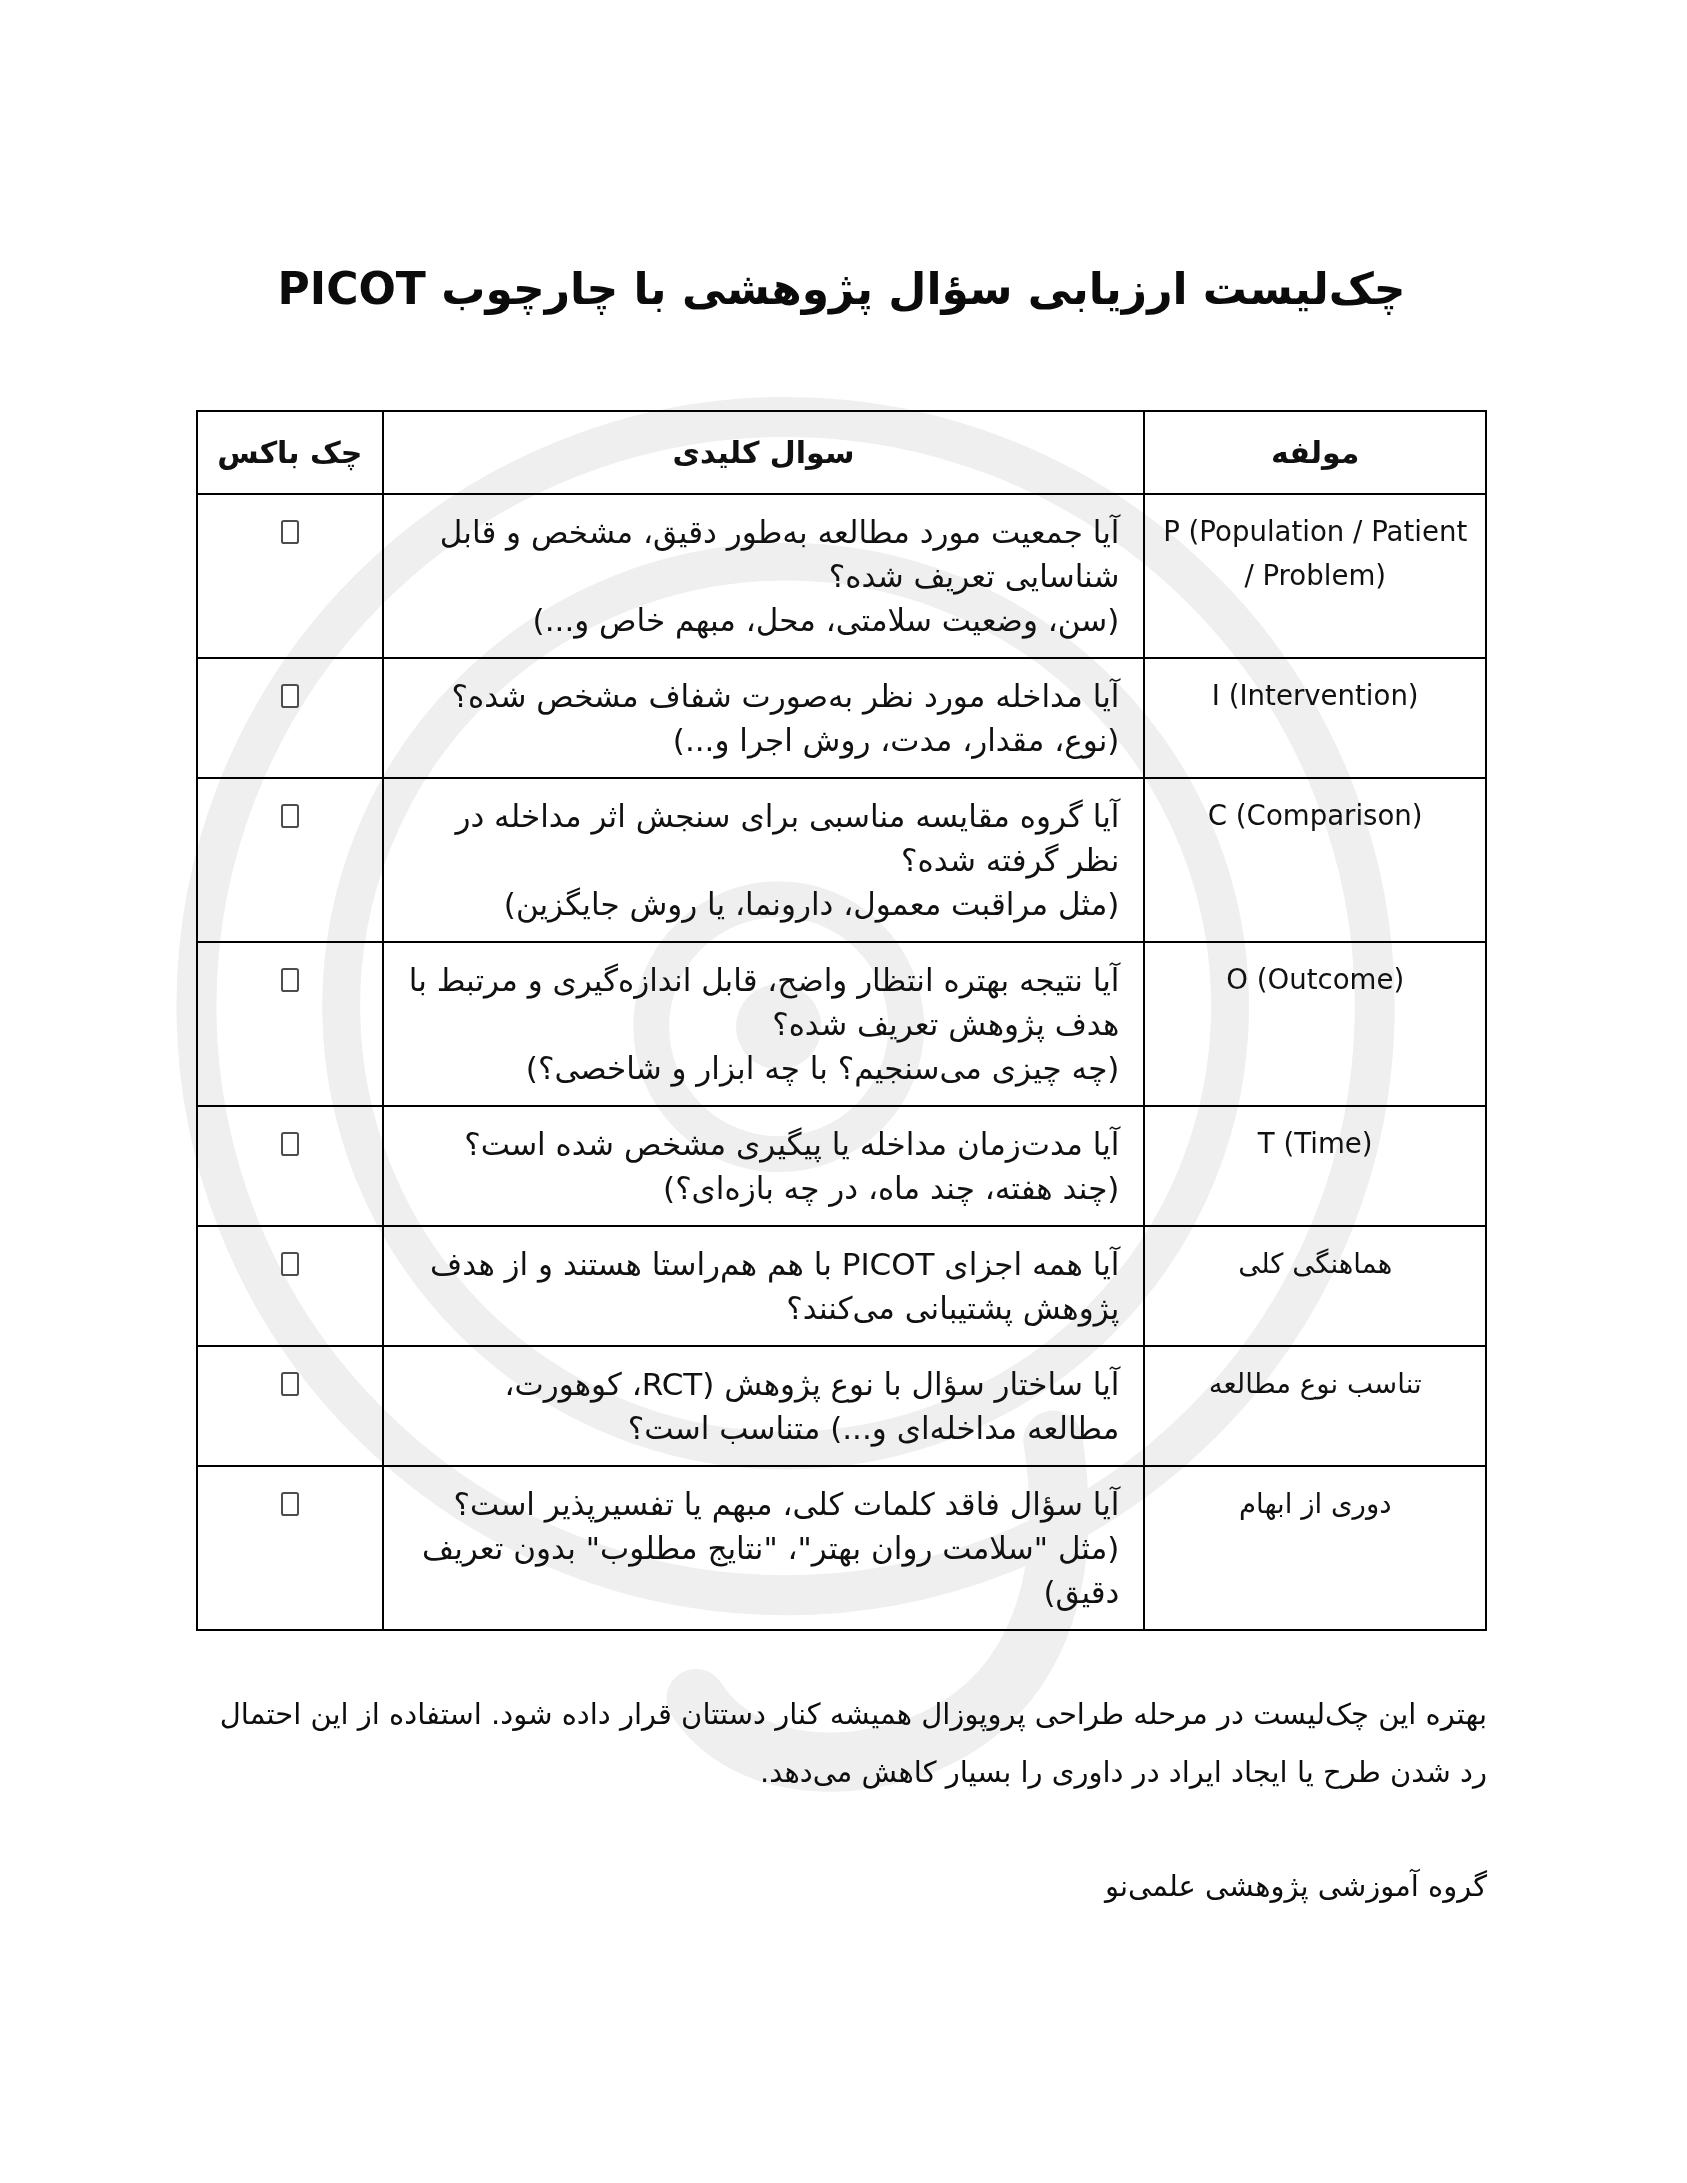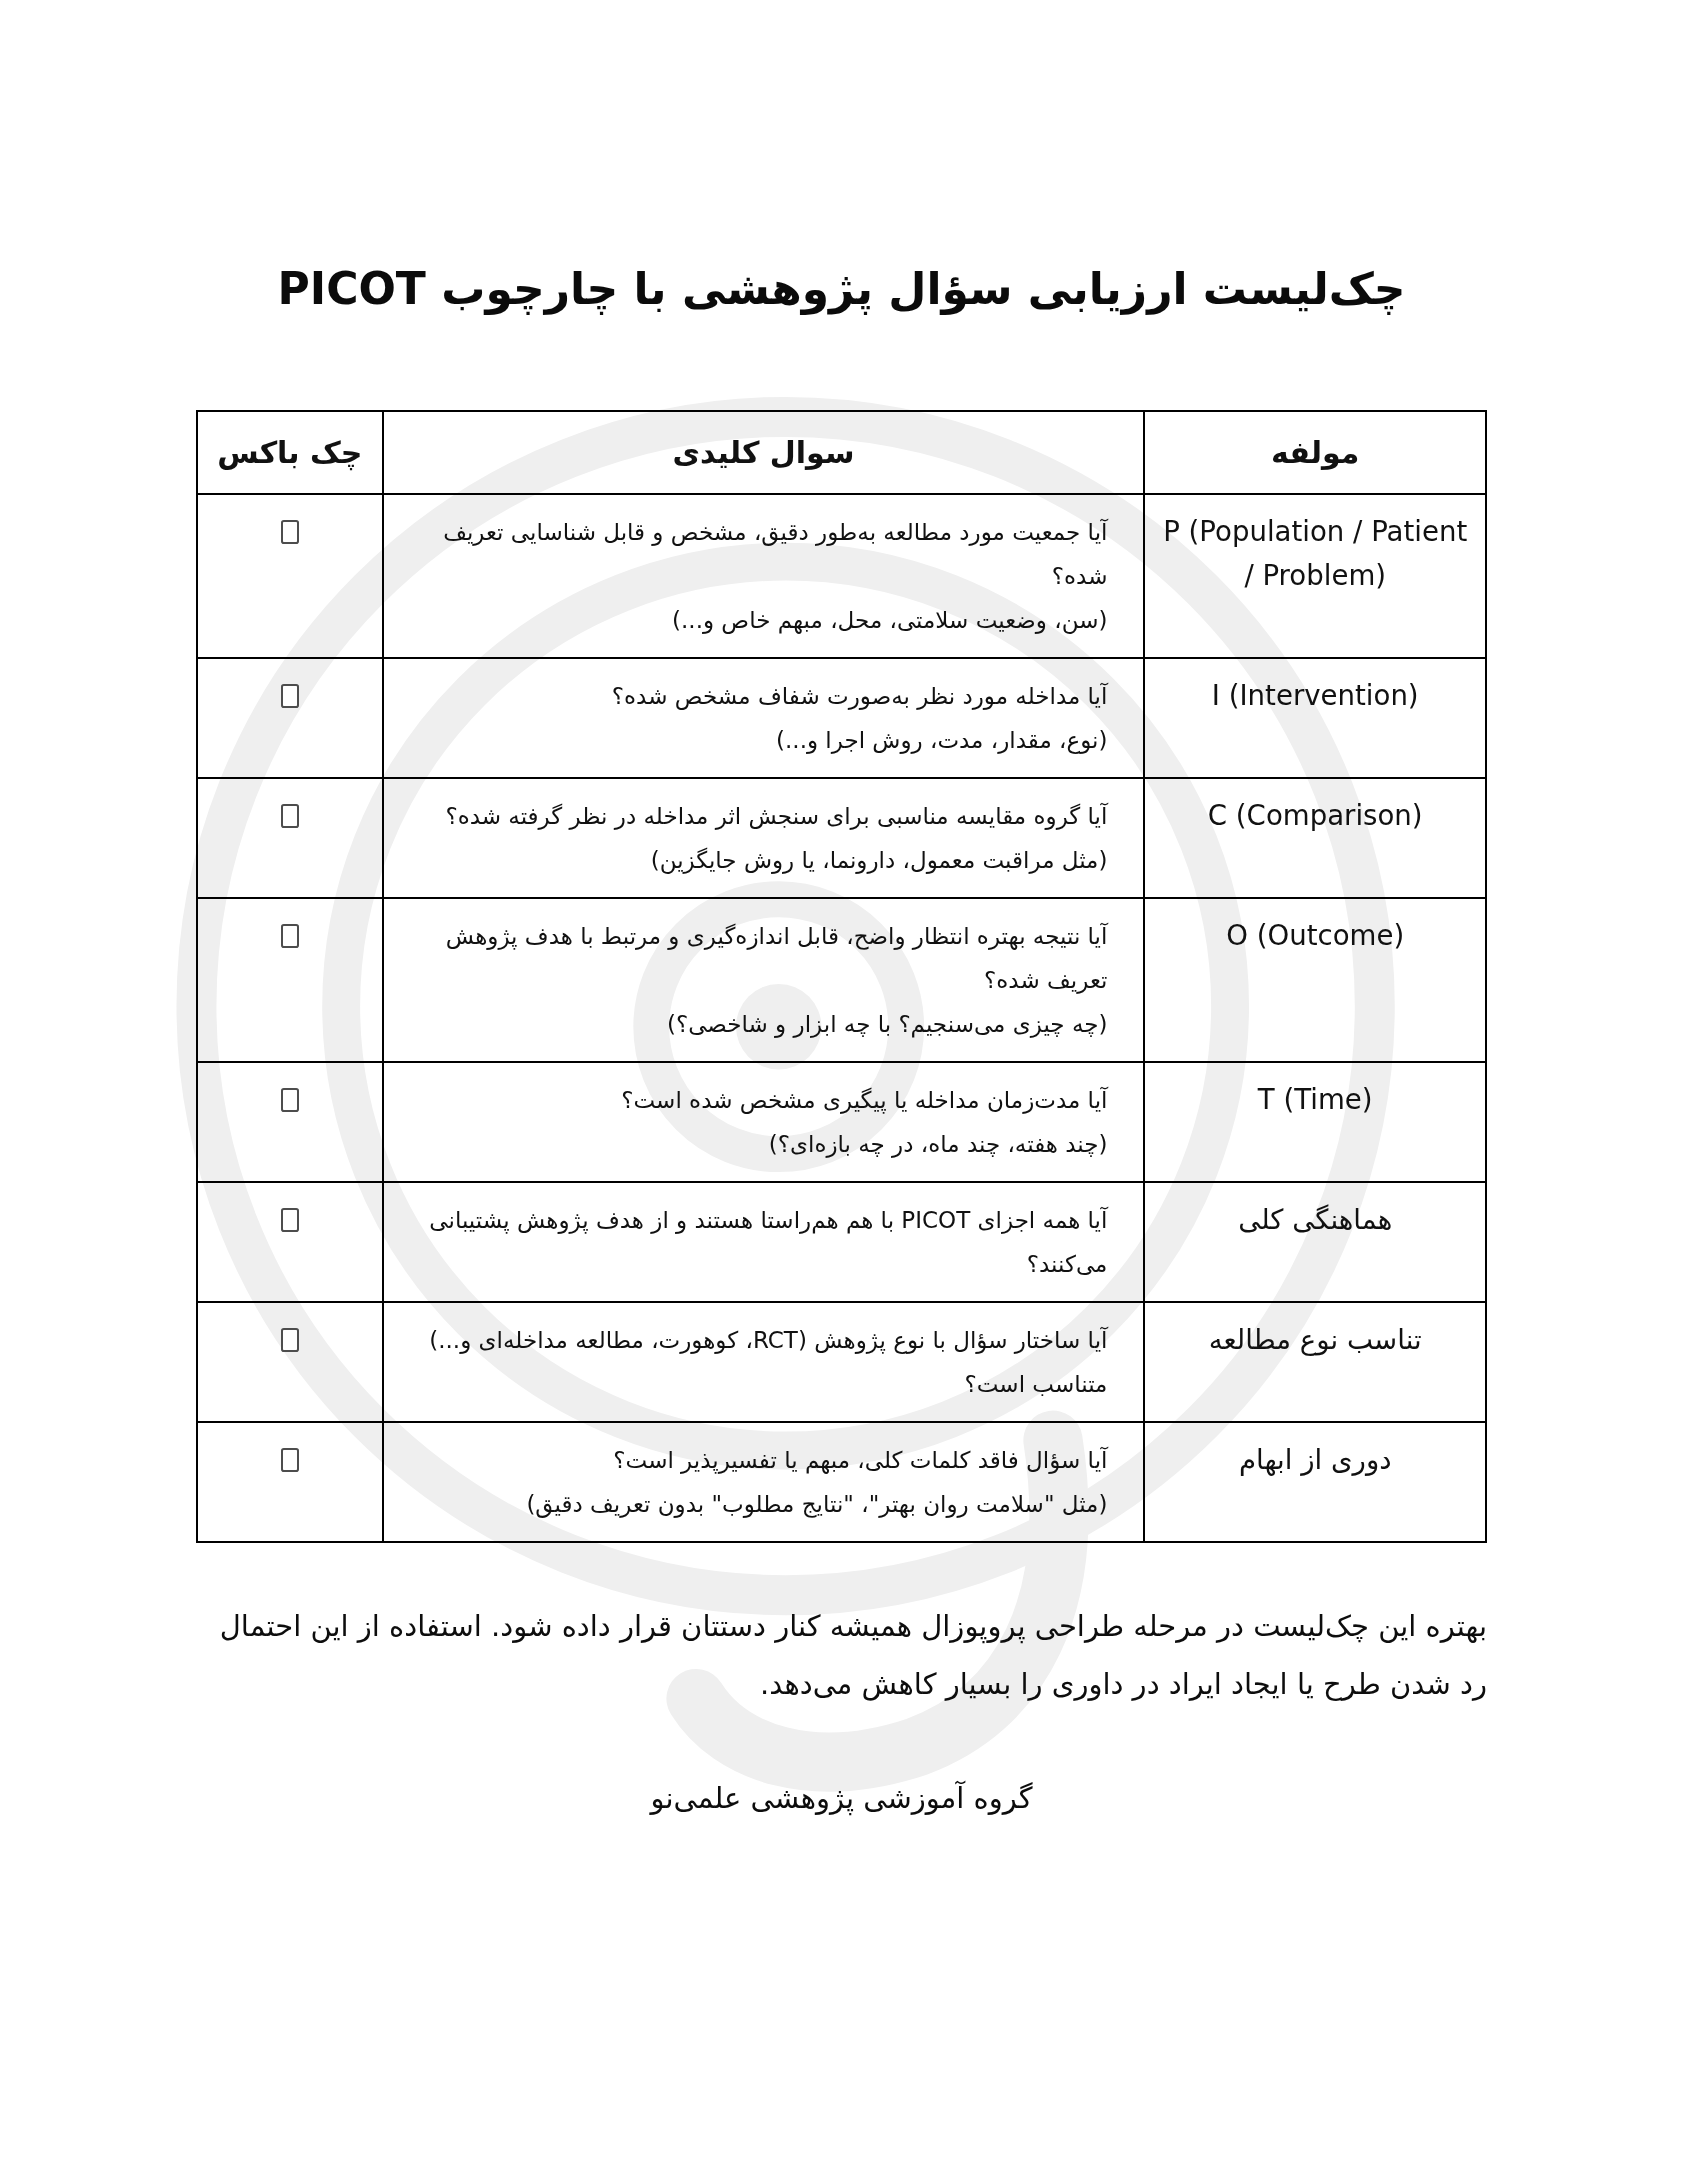--- a/index.html
+++ b/index.html
@@ -58,23 +58,23 @@
     line-height: 40px;
   }
   td.cell-component {
     text-align: center;
     font-size: 27.6px;
     line-height: 44px;
     padding: 15px 16.5px;
   }
   td.cell-question {
     text-align: right;
-    font-size: 23px;
+    font-size: 31px;
     line-height: 44px;
-    padding: 15px 36px;
+    padding: 15px 24px;
   }
   td.cell-question .hint:empty { display: none; }
   td.cell-checkbox {
     text-align: center;
     padding-top: 25px;
   }
   .checkbox-box {
     display: inline-block;
     width: 18px;
     height: 23.4px;
@@ -86,21 +86,21 @@
     margin-top: 54px;
     font-size: 29px;
     line-height: 58px;
     text-align: right;
     color: #0d0d0d;
   }
   .signature {
     margin-top: 66px;
     font-size: 29px;
     line-height: 39px;
-    text-align: center;
+    text-align: right;
     color: #0d0d0d;
   }
 </style>
 </head>
 <body>
 
 <svg class="watermark" width="1687" height="2183" viewBox="0 0 2448 3168" xmlns="http://www.w3.org/2000/svg">
   <g fill="none" stroke="#efefef">
     <circle cx="1140" cy="1460" r="855" stroke-width="58"></circle>
     <circle cx="1140" cy="1460" r="645" stroke-width="55"></circle>

